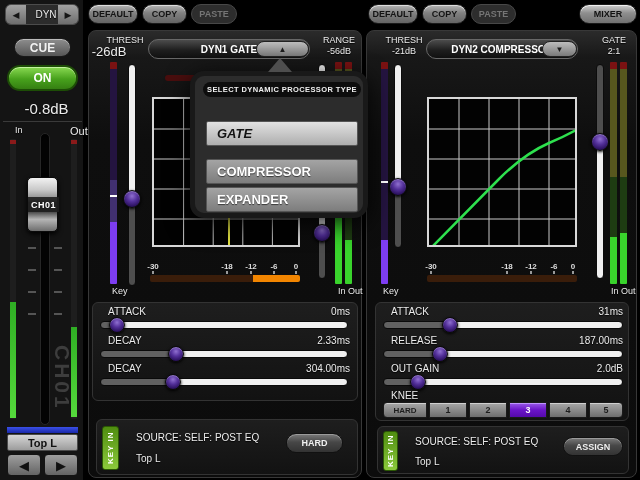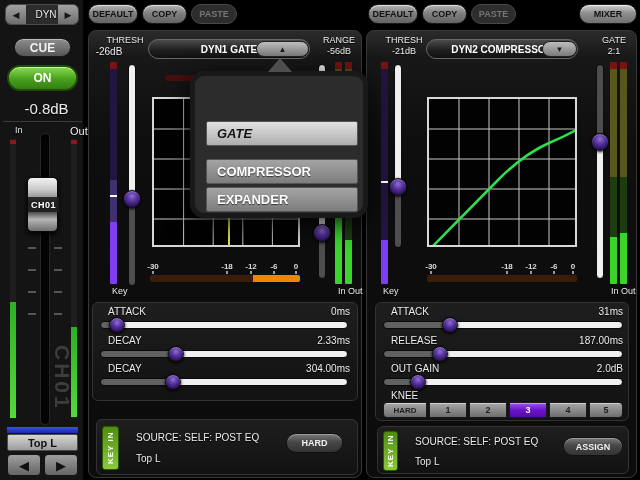--- a/index.html
+++ b/index.html
@@ -109,21 +109,21 @@
 
   <div class="abs pill btn-gray" style="left:368px;top:4px;width:50px;height:20px;">DEFAULT</div>
   <div class="abs pill btn-gray" style="left:422px;top:4px;width:45px;height:20px;">COPY</div>
   <div class="abs pill btn-dim" style="left:471px;top:4px;width:45px;height:20px;">PASTE</div>
   <div class="abs pill btn-purple" style="left:520px;top:4px;width:55px;height:20px;">DYN ON</div>
   <div class="abs pill" style="left:579px;top:4px;width:58px;height:20px;background:linear-gradient(180deg,#cecece,#8e8e8e 45%,#717171);border:1px solid #1a1a1a;color:#111;box-shadow:inset 0 1px 0 #f0f0f0;">MIXER</div>
 
   <div class="abs panel" style="left:88px;top:30px;width:274px;height:448px;"></div>
 
   <div class="abs lbl ctr" style="left:92px;top:35px;width:58px;height:10px;font-size:9px;">THRESH</div>
-  <div class="abs lbl ctr" style="left:76px;top:46px;width:58px;height:10px;font-size:10px;">-26dB</div>
+  <div class="abs lbl ctr" style="left:76px;top:46px;width:58px;height:10px;font-size:13px;">-26dB</div>
 
   <div class="abs pill" style="left:148px;top:39px;width:162px;height:20px;background:linear-gradient(180deg,#4c4c4c,#1f1f1f 55%,#101010);border:1px solid #686868;color:#fff;font-size:10px;">DYN1 GATE</div>
   <div class="abs pill" style="left:256px;top:41px;width:53px;height:16px;background:linear-gradient(180deg,#bdbdbd,#7a7a7a);border:1px solid #222;color:#1c1c1c;font-size:8px;">
       <span>▲</span>
     </div>
 
   <div class="abs lbl ctr" style="left:310px;top:35px;width:50px;height:10px;font-size:9px;">RANGE</div>
   <div class="abs lbl ctr" style="left:310px;top:46px;width:50px;height:10px;font-size:9px;">-56dB</div>
 
   <div class="abs meter" style="left:110px;top:62px;width:7px;height:222px;background:linear-gradient(180deg,#7a1212 0 3%,#241440 3% 53%,#413070 53% 72%,#7d3df2 72% 100%);"></div>
@@ -275,18 +275,19 @@
   <div class="abs subbox" style="left:377px;top:426px;width:252px;height:48px;">
     <div class="abs keyin-badge" style="left:5px;top:4px;width:15px;height:40px;">KEY IN</div>
     <div class="abs lbl" style="left:29px;top:9px;font-size:10px;white-space:nowrap;">SOURCE:  SELF: POST EQ</div>
     <div class="abs lbl" style="left:29px;top:29px;font-size:10px;">Top L</div>
     <div class="abs pill btn-dark" style="left:185px;top:10px;width:60px;height:19px;">ASSIGN</div>
   </div>
 
   <div class="abs" style="left:268px;top:58px;width:0;height:0;border-left:12px solid transparent;border-right:12px solid transparent;border-bottom:14px solid #4e4e4e;z-index:51;"></div>
 
   <div class="abs" style="left:190px;top:71px;width:178px;height:147px;background:#2c2c2c;border:5px solid #191919;border-radius:14px;box-shadow:0 6px 24px rgba(0,0,0,.85);z-index:50;">
+    <div class="abs ctr" style="left:8px;top:6px;width:158px;height:15px;background:#0d0d0d;border-radius:8px;color:#f0f0f0;font-weight:bold;font-size:7.5px;letter-spacing:.4px;white-space:nowrap;">SELECT DYNAMIC PROCESSOR TYPE</div>
     <div class="abs popt sel" style="left:11px;top:45px;font-style:italic;">GATE</div>
     <div class="abs popt" style="left:11px;top:83px;">COMPRESSOR</div>
     <div class="abs popt" style="left:11px;top:111px;">EXPANDER</div>
   </div>
 
 </div>
 
 </body></html>

